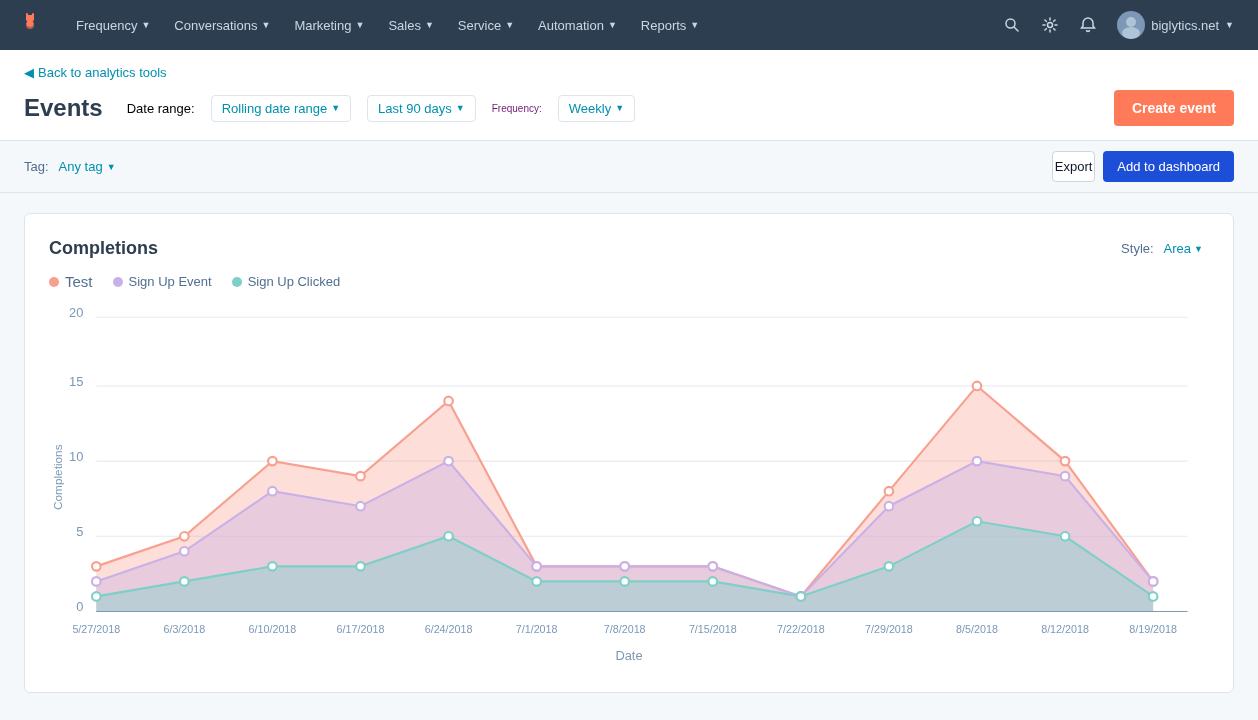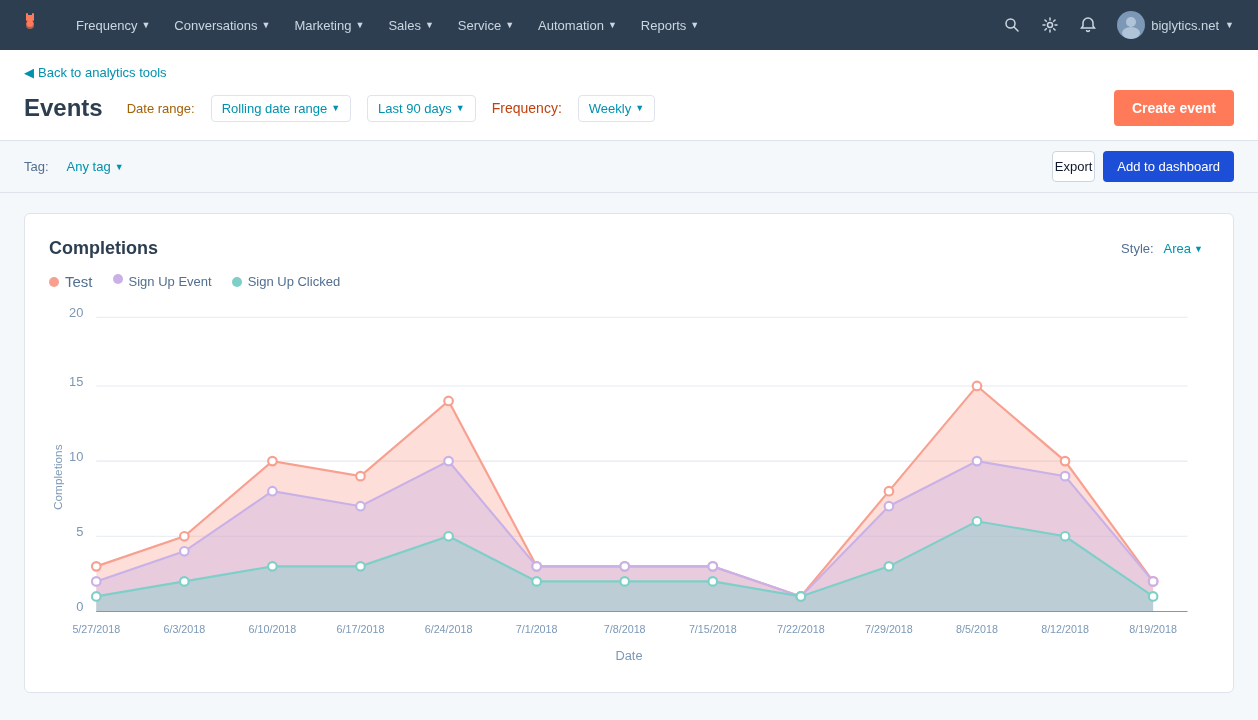--- a/index.html
+++ b/index.html
@@ -80,41 +80,41 @@
 </nav>
 
 <div style="background:#fff;border-bottom:1px solid #dfe3eb;padding:14px 24px 14px;">
   <a style="display:inline-flex;align-items:center;gap:4px;color:#0091ae;font-size:13px;cursor:pointer;text-decoration:none;margin-bottom:10px;">
     <span>◀</span>
     <span>Back to analytics tools</span>
   </a>
   <div style="display:flex;align-items:center;justify-content:space-between;">
     <div style="display:flex;align-items:center;gap:16px;">
       <h1 style="font-size:24px;font-weight:700;color:#2d3e50;margin-right:8px;">Events</h1>
-      <span style="color:#a16207;font-size:13px;">Date range:</span>
+      <span style="color:#000000;font-size:13px;">Date range:</span>
       <button style="display:flex;align-items:center;gap:4px;color:#0091ae;font-size:13px;cursor:pointer;background:none;border:1px solid #dfe3eb;border-radius:4px;padding:5px 10px;">
         <span>Rolling date range</span>
         <span style="font-size:9px;">▼</span>
       </button>
       <button style="display:flex;align-items:center;gap:4px;color:#0091ae;font-size:13px;cursor:pointer;background:none;border:1px solid #dfe3eb;border-radius:4px;padding:5px 10px;">
         <span>Last 90 days</span>
         <span style="font-size:9px;">▼</span>
       </button>
-      <span style="color:#c2410c;font-size:14px;">Frequency:</span>
+      <span style="color:#701a75;font-size:10px;">Frequency:</span>
       <button style="display:flex;align-items:center;gap:4px;color:#0091ae;font-size:13px;cursor:pointer;background:none;border:1px solid #dfe3eb;border-radius:4px;padding:5px 10px;">
         <span>Weekly</span>
         <span style="font-size:9px;">▼</span>
       </button>
     </div>
     <button style="background:#ff7a59;color:#fff;border:none;border-radius:4px;padding:10px 18px;font-size:14px;font-weight:600;cursor:pointer;">Create event</button>
   </div>
 </div>
 
 <div style="background:#f5f8fa;border-bottom:1px solid #dfe3eb;padding:10px 24px;display:flex;align-items:center;justify-content:space-between;">
-  <div style="display:flex;align-items:center;gap:12px;">
+  <div style="display:flex;align-items:center;gap:4px;">
     <span style="color:#516f90;font-size:13px;">Tag:</span>
     <button style="display:flex;align-items:center;gap:4px;color:#0091ae;font-size:13px;cursor:pointer;background:none;border:none;padding:4px 6px;border-radius:3px;">
       <span>Any tag</span>
       <span style="font-size:9px;">▼</span>
     </button>
   </div>
   <div style="display:flex;gap:8px;">
     <button style="background:#fff;border:1px solid #cbd6e2;color:#0f172a;border-radius:4px;padding:7px 2px;font-size:13px;cursor:pointer;">Export</button>
     <button style="background:#1d4ed8;color:#fff;border:none;border-radius:4px;padding:7px 14px;font-size:13px;cursor:pointer;">Add to dashboard</button>
   </div>
@@ -129,21 +129,21 @@
         <span>Area</span>
         <span style="font-size:9px;">▼</span>
       </button>
     </div>
   </div>
   <div style="display:flex;align-items:center;gap:20px;margin-bottom:10px;">
     <div style="display:flex;align-items:center;gap:6px;font-size:15px;color:#516f90;">
       <div style="width:10px;height:10px;border-radius:50%;background:#f8a090;"></div>
       <span>Test</span>
     </div>
-    <div style="display:flex;gap:6px;font-size:13px;color:#516f90;">
+    <div style="display:flex;align-items:center;gap:6px;font-size:13px;color:#516f90;">
       <div style="width:10px;height:10px;border-radius:50%;background:#c9b1e8;"></div>
       <span>Sign Up Event</span>
     </div>
     <div style="display:flex;align-items:center;gap:6px;font-size:13px;color:#516f90;">
       <div style="width:10px;height:10px;border-radius:50%;background:#7ecfc8;"></div>
       <span>Sign Up Clicked</span>
     </div>
   </div>
 
   <div style="width:100%;">

